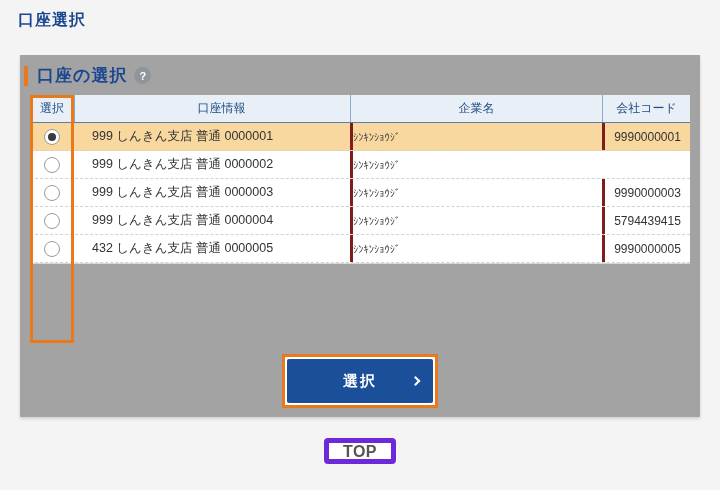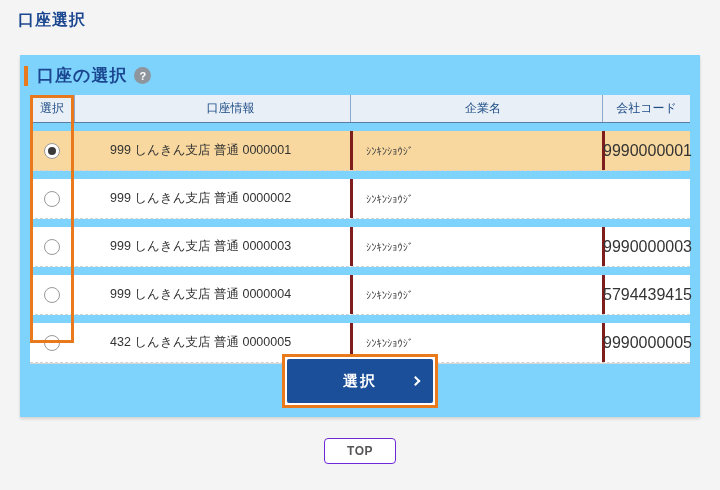--- a/index.html
+++ b/index.html
@@ -1,51 +1,51 @@
 <!DOCTYPE html>
 <html><head>
 <meta charset="utf-8">
 <style>
   * { margin:0; padding:0; box-sizing:border-box; }
   body { font-family:"Liberation Sans","DejaVu Sans",sans-serif; }
   .screen { position:relative; width:720px; height:490px; background:#f4f4f5; overflow:hidden; }
 
   .page-title { position:absolute; left:18px; top:10px; font-size:16px; font-weight:bold; color:#1b4690; letter-spacing:1px; }
 
-  .card { position:absolute; left:20px; top:55px; width:680px; height:362px; background:#7dd3fc; box-shadow:0 2px 3px rgba(0,0,0,0.14); }
+  .card { position:absolute; left:20px; top:55px; width:680px; height:362px; background:#a3a3a3; box-shadow:0 2px 3px rgba(0,0,0,0.14); }
 
   .section-head { position:absolute; left:4px; top:9px; display:flex; align-items:center; }
   .section-bar { width:4px; height:20px; background:#e8791d; margin-right:9px; }
   .section-title { font-size:17px; font-weight:bold; color:#1b4690; letter-spacing:1px; }
   .help-icon { display:inline-flex; align-items:center; justify-content:center; width:17px; height:17px; border-radius:50%; background:#8f959c; color:#fff; font-size:11px; font-weight:bold; margin-left:7px; cursor:pointer; }
 
   .table { position:absolute; left:10px; top:40px; width:660px; border-bottom:1px solid #d8d8d8; }
   .thead { display:flex; height:28px; background:#e9eff6; border-bottom:1px solid #5c7da3; }
   .thead .cell { display:flex; align-items:center; justify-content:center; font-size:12px; color:#1d4c86; }
   .thead .c2, .thead .c3, .thead .c4 { border-left:1px solid #8aa9cc; }
 
-  .row { display:flex; height:40px; background:#fff; border-bottom:1px dashed #d2d2d2;margin-top:8px; }
+  .row { display:flex; height:28px; background:#fff; border-bottom:1px dashed #d2d2d2; }
   .row:last-child { border-bottom:none; }
   .row.selected { background:#f8d89e; }
   .c1 { width:44px; display:flex; align-items:center; justify-content:center; }
-  .c2 { width:276px; display:flex; align-items:center; padding-left:36px; font-size:12.5px; color:#333; }
-  .c3 { width:252px; display:flex; align-items:center; padding-left:13px; font-size:10.5px; color:#444;text-align:right; }
-  .c4 { width:88px; display:flex; align-items:center; justify-content:center; font-size:16px; color:#333; }
+  .c2 { width:276px; display:flex; align-items:center; padding-left:18px; font-size:12.5px; color:#333; }
+  .c3 { width:252px; display:flex; align-items:center; font-size:10.5px; color:#444;text-align:right; }
+  .c4 { width:88px; display:flex; align-items:center; justify-content:center; font-size:12px; color:#333; }
   .row .c3, .row .c4 { border-left:3px solid #7f1d1d; }
 
   .radio { position:relative; width:16px; height:16px; border:1px solid #9a9a9a; border-radius:50%; background:#fff; cursor:pointer; }
   .radio.checked::after { content:""; position:absolute; left:3px; top:3px; width:8px; height:8px; border-radius:50%; background:#3a3a3a; }
 
   .col-select-outline { position:absolute; left:0; top:0; width:44px; height:248px; border:3px solid #e8791d; pointer-events:none; }
 
   .select-wrap { position:absolute; left:262px; top:299px; width:156px; height:54px; border:3px solid #e8791d; background:#fff; padding:2px; }
   .select-btn { position:relative; width:100%; height:100%; background:#1b4f99; border:none; border-radius:2px; color:#fff; font-size:15px; font-weight:bold; letter-spacing:2px; cursor:pointer; font-family:inherit; }
   .chevron-right { position:absolute; right:14px; top:50%; width:7px; height:7px; border-top:2px solid #fff; border-right:2px solid #fff; transform:translateY(-50%) rotate(45deg); }
 
-  .top-btn { position:absolute; left:324px; top:438px; width:72px; height:26px; background:#fff; border:1px solid #6d28d9; border-radius:4px; color:#555; font-size:12px; font-weight:600; cursor:pointer; font-family:inherit; letter-spacing:0.5px; }
+  .top-btn { position:absolute; left:324px; top:438px; width:72px; height:26px; background:#fff; border:5px solid #6d28d9; border-radius:4px; color:#555; font-size:16px; font-weight:600; cursor:pointer; font-family:inherit; letter-spacing:0.5px; }
 </style>
 </head>
 <body>
 
 <div class="screen">
 
   <div class="page-title">口座選択</div>
 
   <div class="card">
 

